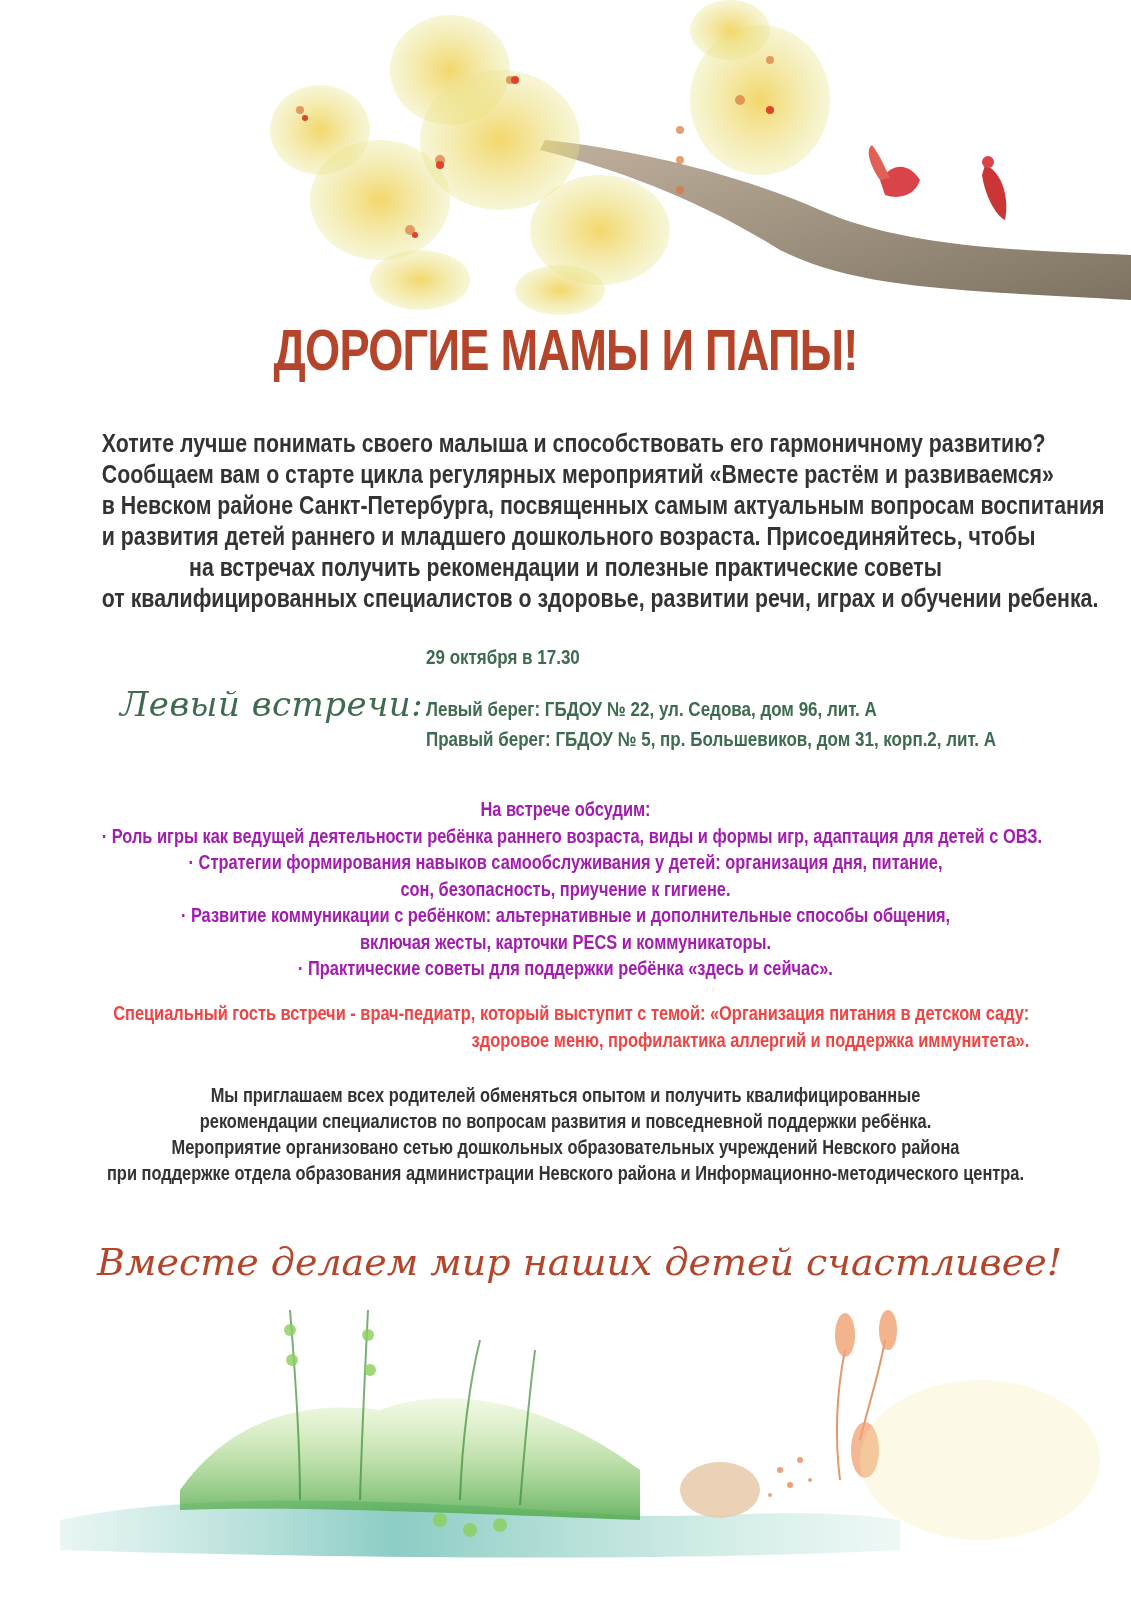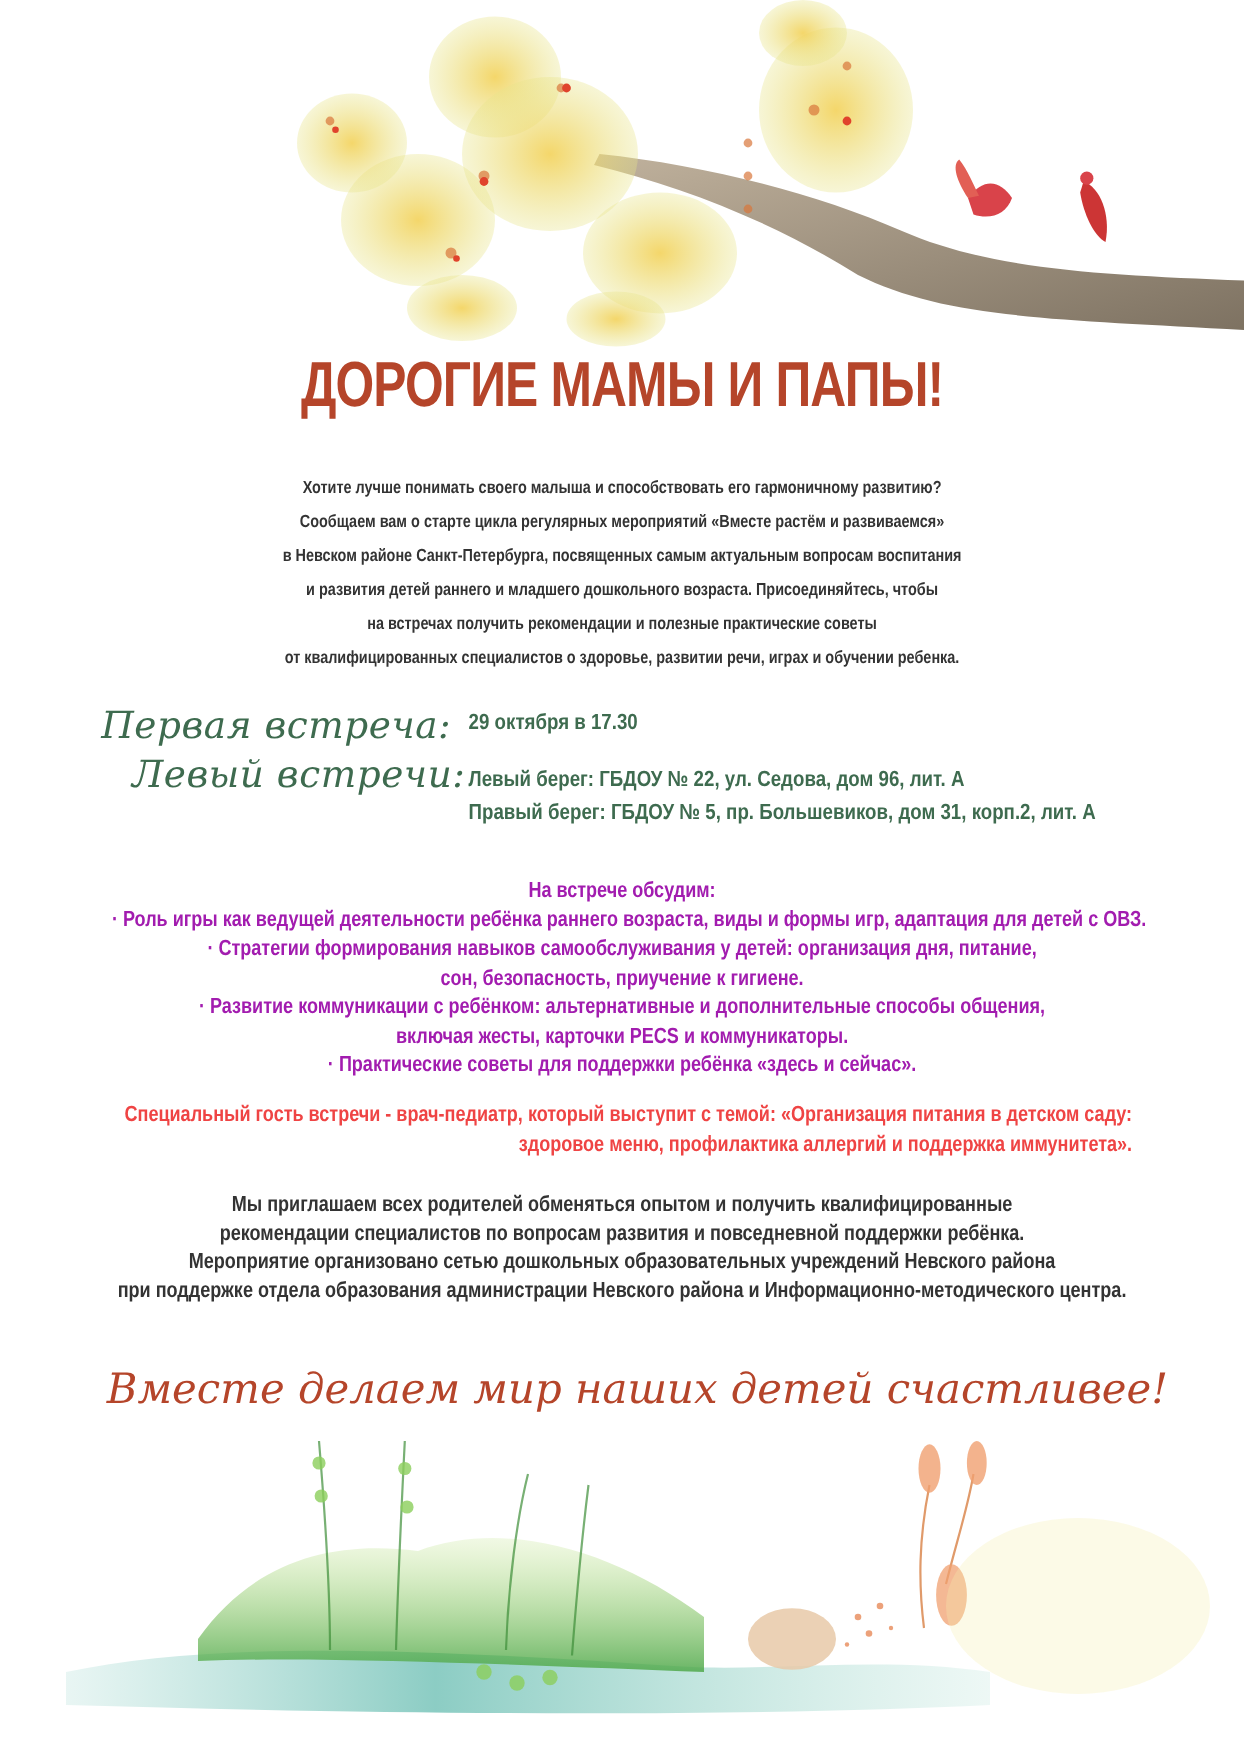--- a/index.html
+++ b/index.html
@@ -14,21 +14,21 @@
   .title {
     position: absolute; left: 0; right: 0; top: 316px;
     text-align: center; color: #b5452a;
     font-family: "Liberation Sans", sans-serif; font-weight: bold;
     font-size: 58px; letter-spacing: -1px;
     transform: scaleX(0.78); transform-origin: center;
   }
   .cond { transform: scaleX(0.82); transform-origin: center; display: block; }
   .intro {
     position: absolute; left: 0; right: 0; top: 428px;
-    text-align: center; font-size: 16px; font-weight: bold; line-height: 31px; color: #333;
+    text-align: center; font-size: 26px; font-weight: bold; line-height: 31px; color: #333;
   }
   .intro .line { display: block; white-space: nowrap; }
   .meeting { position: absolute; left: 0; top: 640px; width: 1131px; height: 130px; }
   .script {
     position: absolute; font-family: "DejaVu Serif", serif; font-style: italic;
     color: #3e6b4f; font-size: 34px; white-space: nowrap; letter-spacing: 0.5px;
   }
   .label-first { left: 92px; top: 0px; }
   .label-addr { left: 120px; top: 44px; }
   .meet-val {
@@ -118,21 +118,20 @@
 <div class="intro">
   <span class="line cond">Хотите лучше понимать своего малыша и способствовать его гармоничному развитию?</span>
   <span class="line cond">Сообщаем вам о старте цикла регулярных мероприятий «Вместе растём и развиваемся»</span>
   <span class="line cond">в Невском районе Санкт-Петербурга, посвященных самым актуальным вопросам воспитания</span>
   <span class="line cond">и развития детей раннего и младшего дошкольного возраста. Присоединяйтесь, чтобы</span>
   <span class="line cond">на встречах получить рекомендации и полезные практические советы</span>
   <span class="line cond">от квалифицированных специалистов о здоровье, развитии речи, играх и обучении ребенка.</span>
 </div>
 
 <div class="meeting">
-  <div class="script label-first">Первая встреча:</div>
   <div class="meet-val date">29 октября в 17.30</div>
   <div class="script label-addr">Левый встречи:</div>
   <div class="meet-val addr1">Левый берег: ГБДОУ № 22, ул. Седова, дом 96, лит. А</div>
   <div class="meet-val addr2">Правый берег: ГБДОУ № 5,  пр. Большевиков, дом 31, корп.2, лит. А</div>
 </div>
 
 <div class="topics">
   <span class="line cond">На встрече обсудим:</span>
   <span class="line cond">·  Роль игры как ведущей деятельности ребёнка раннего возраста, виды и формы игр, адаптация для детей с ОВЗ.</span>
   <span class="line cond">·  Стратегии формирования навыков самообслуживания у детей: организация дня, питание,</span>

